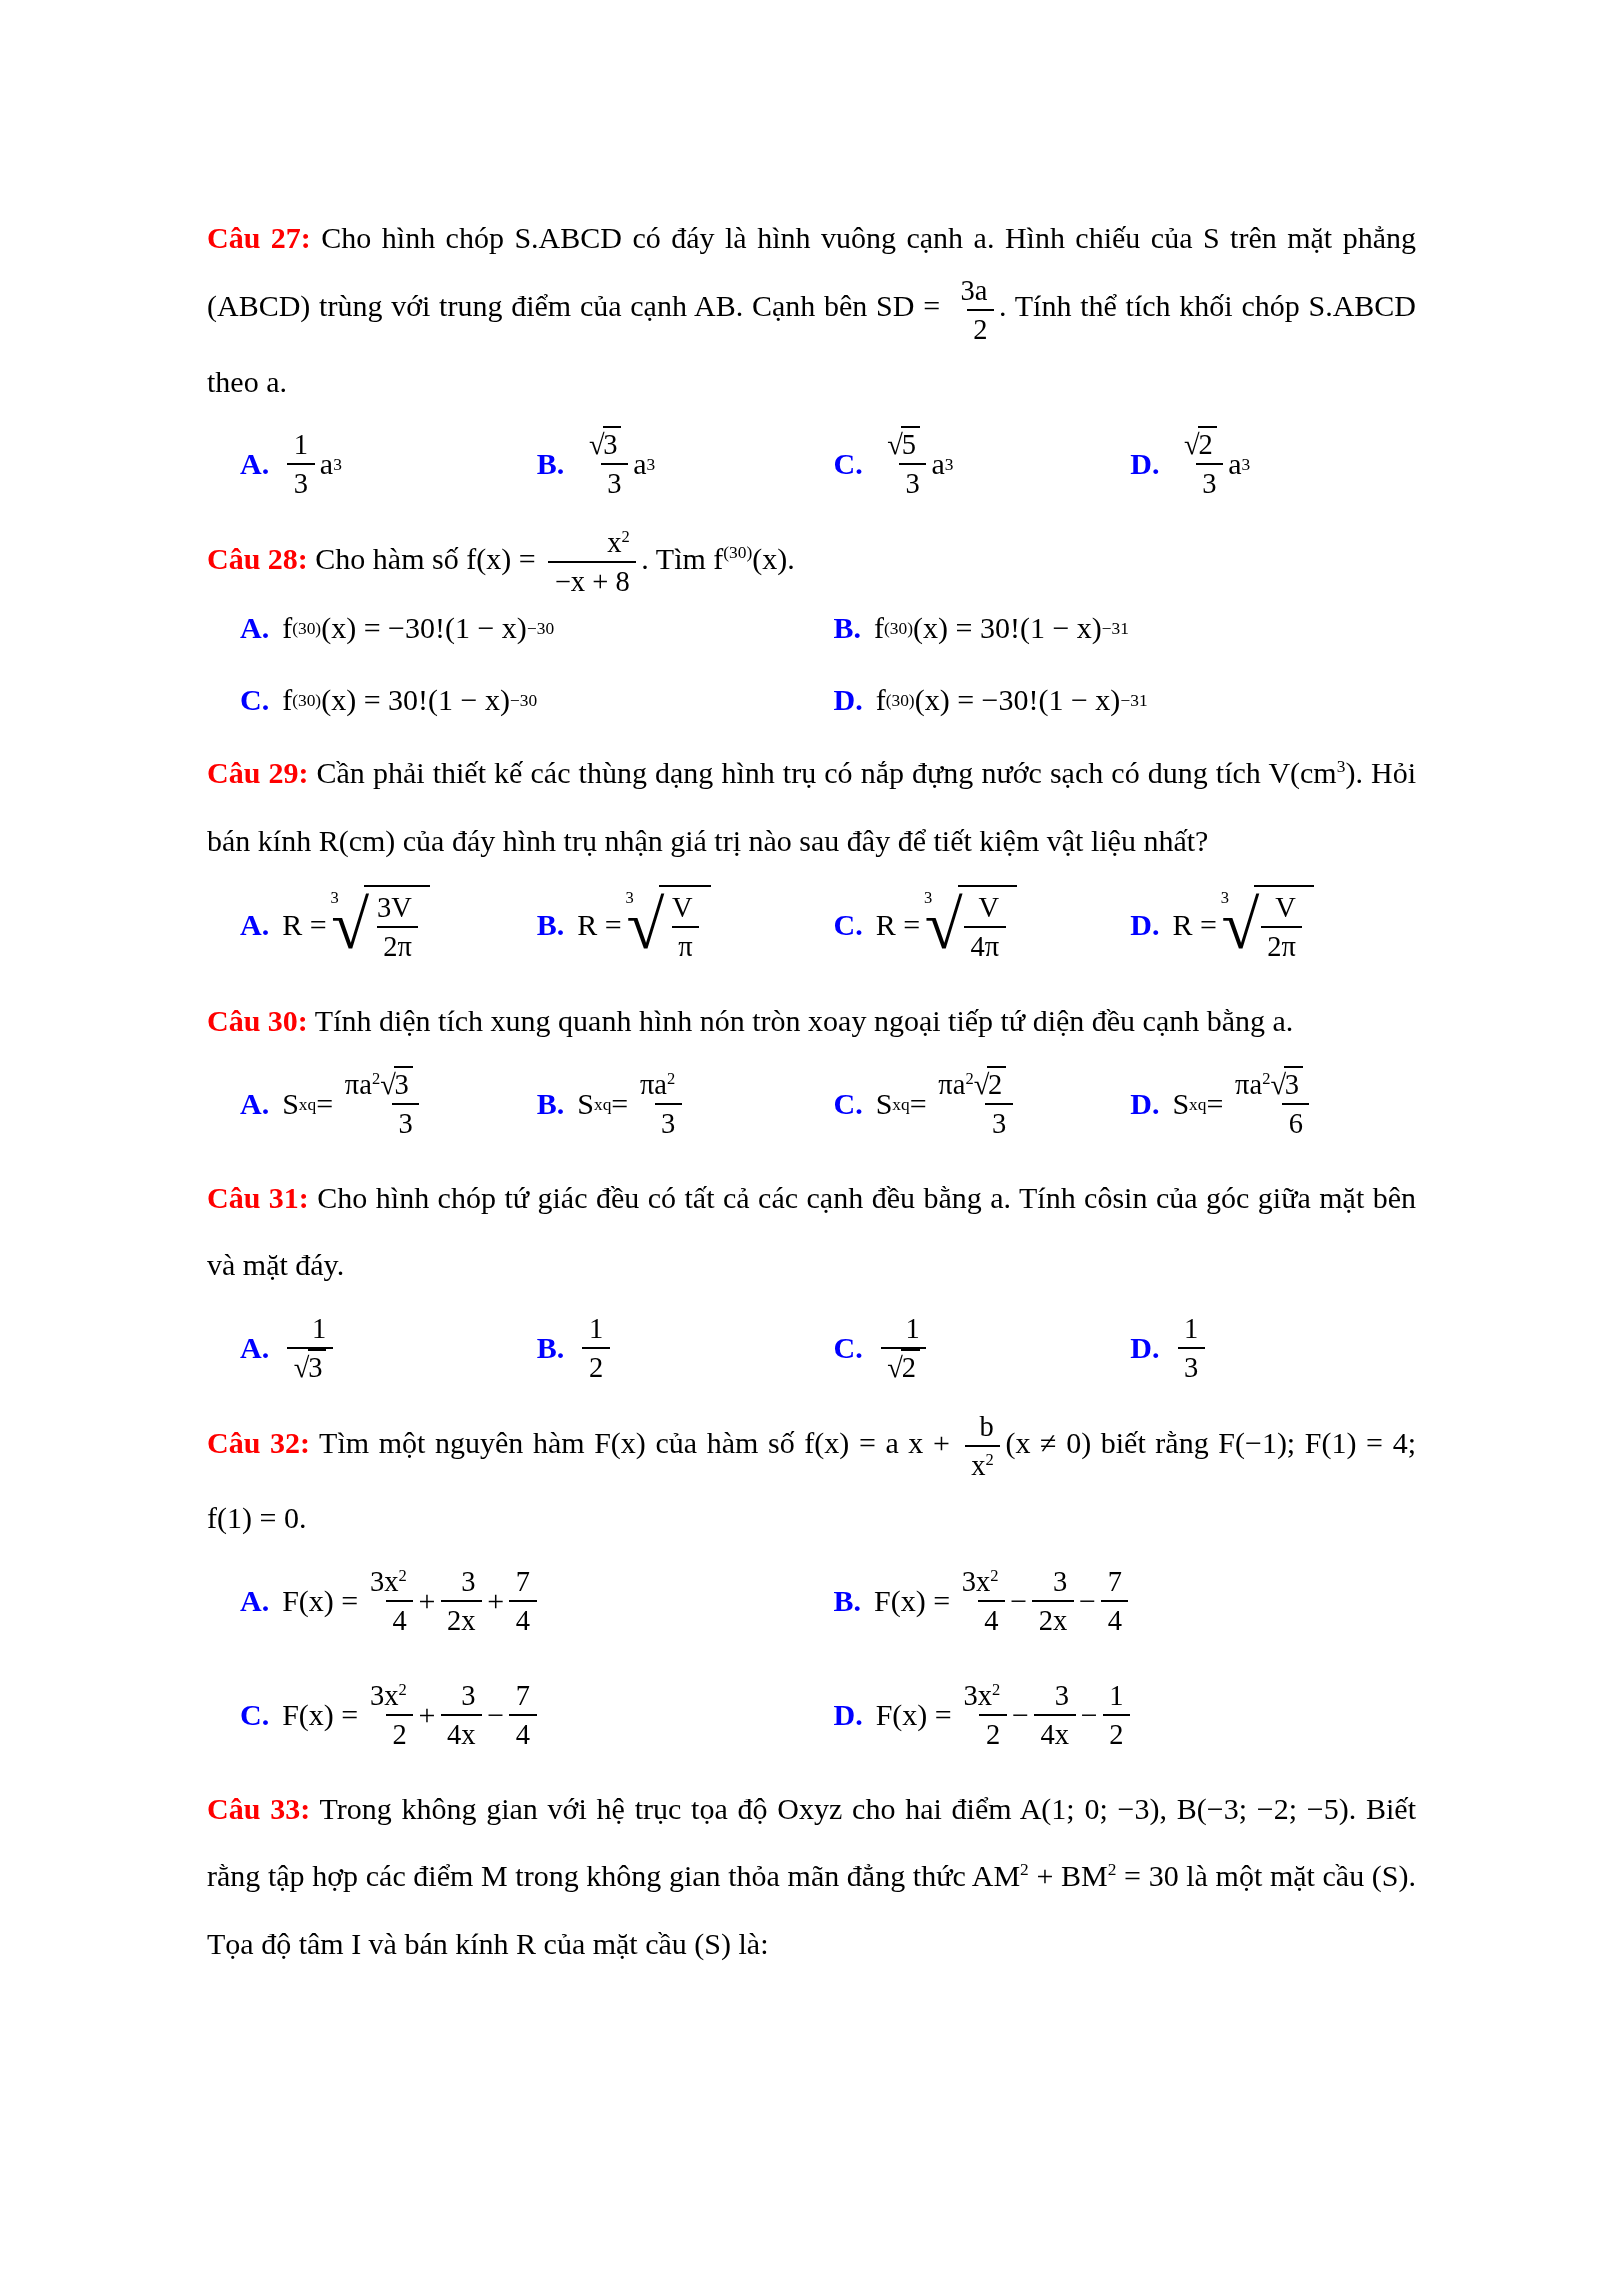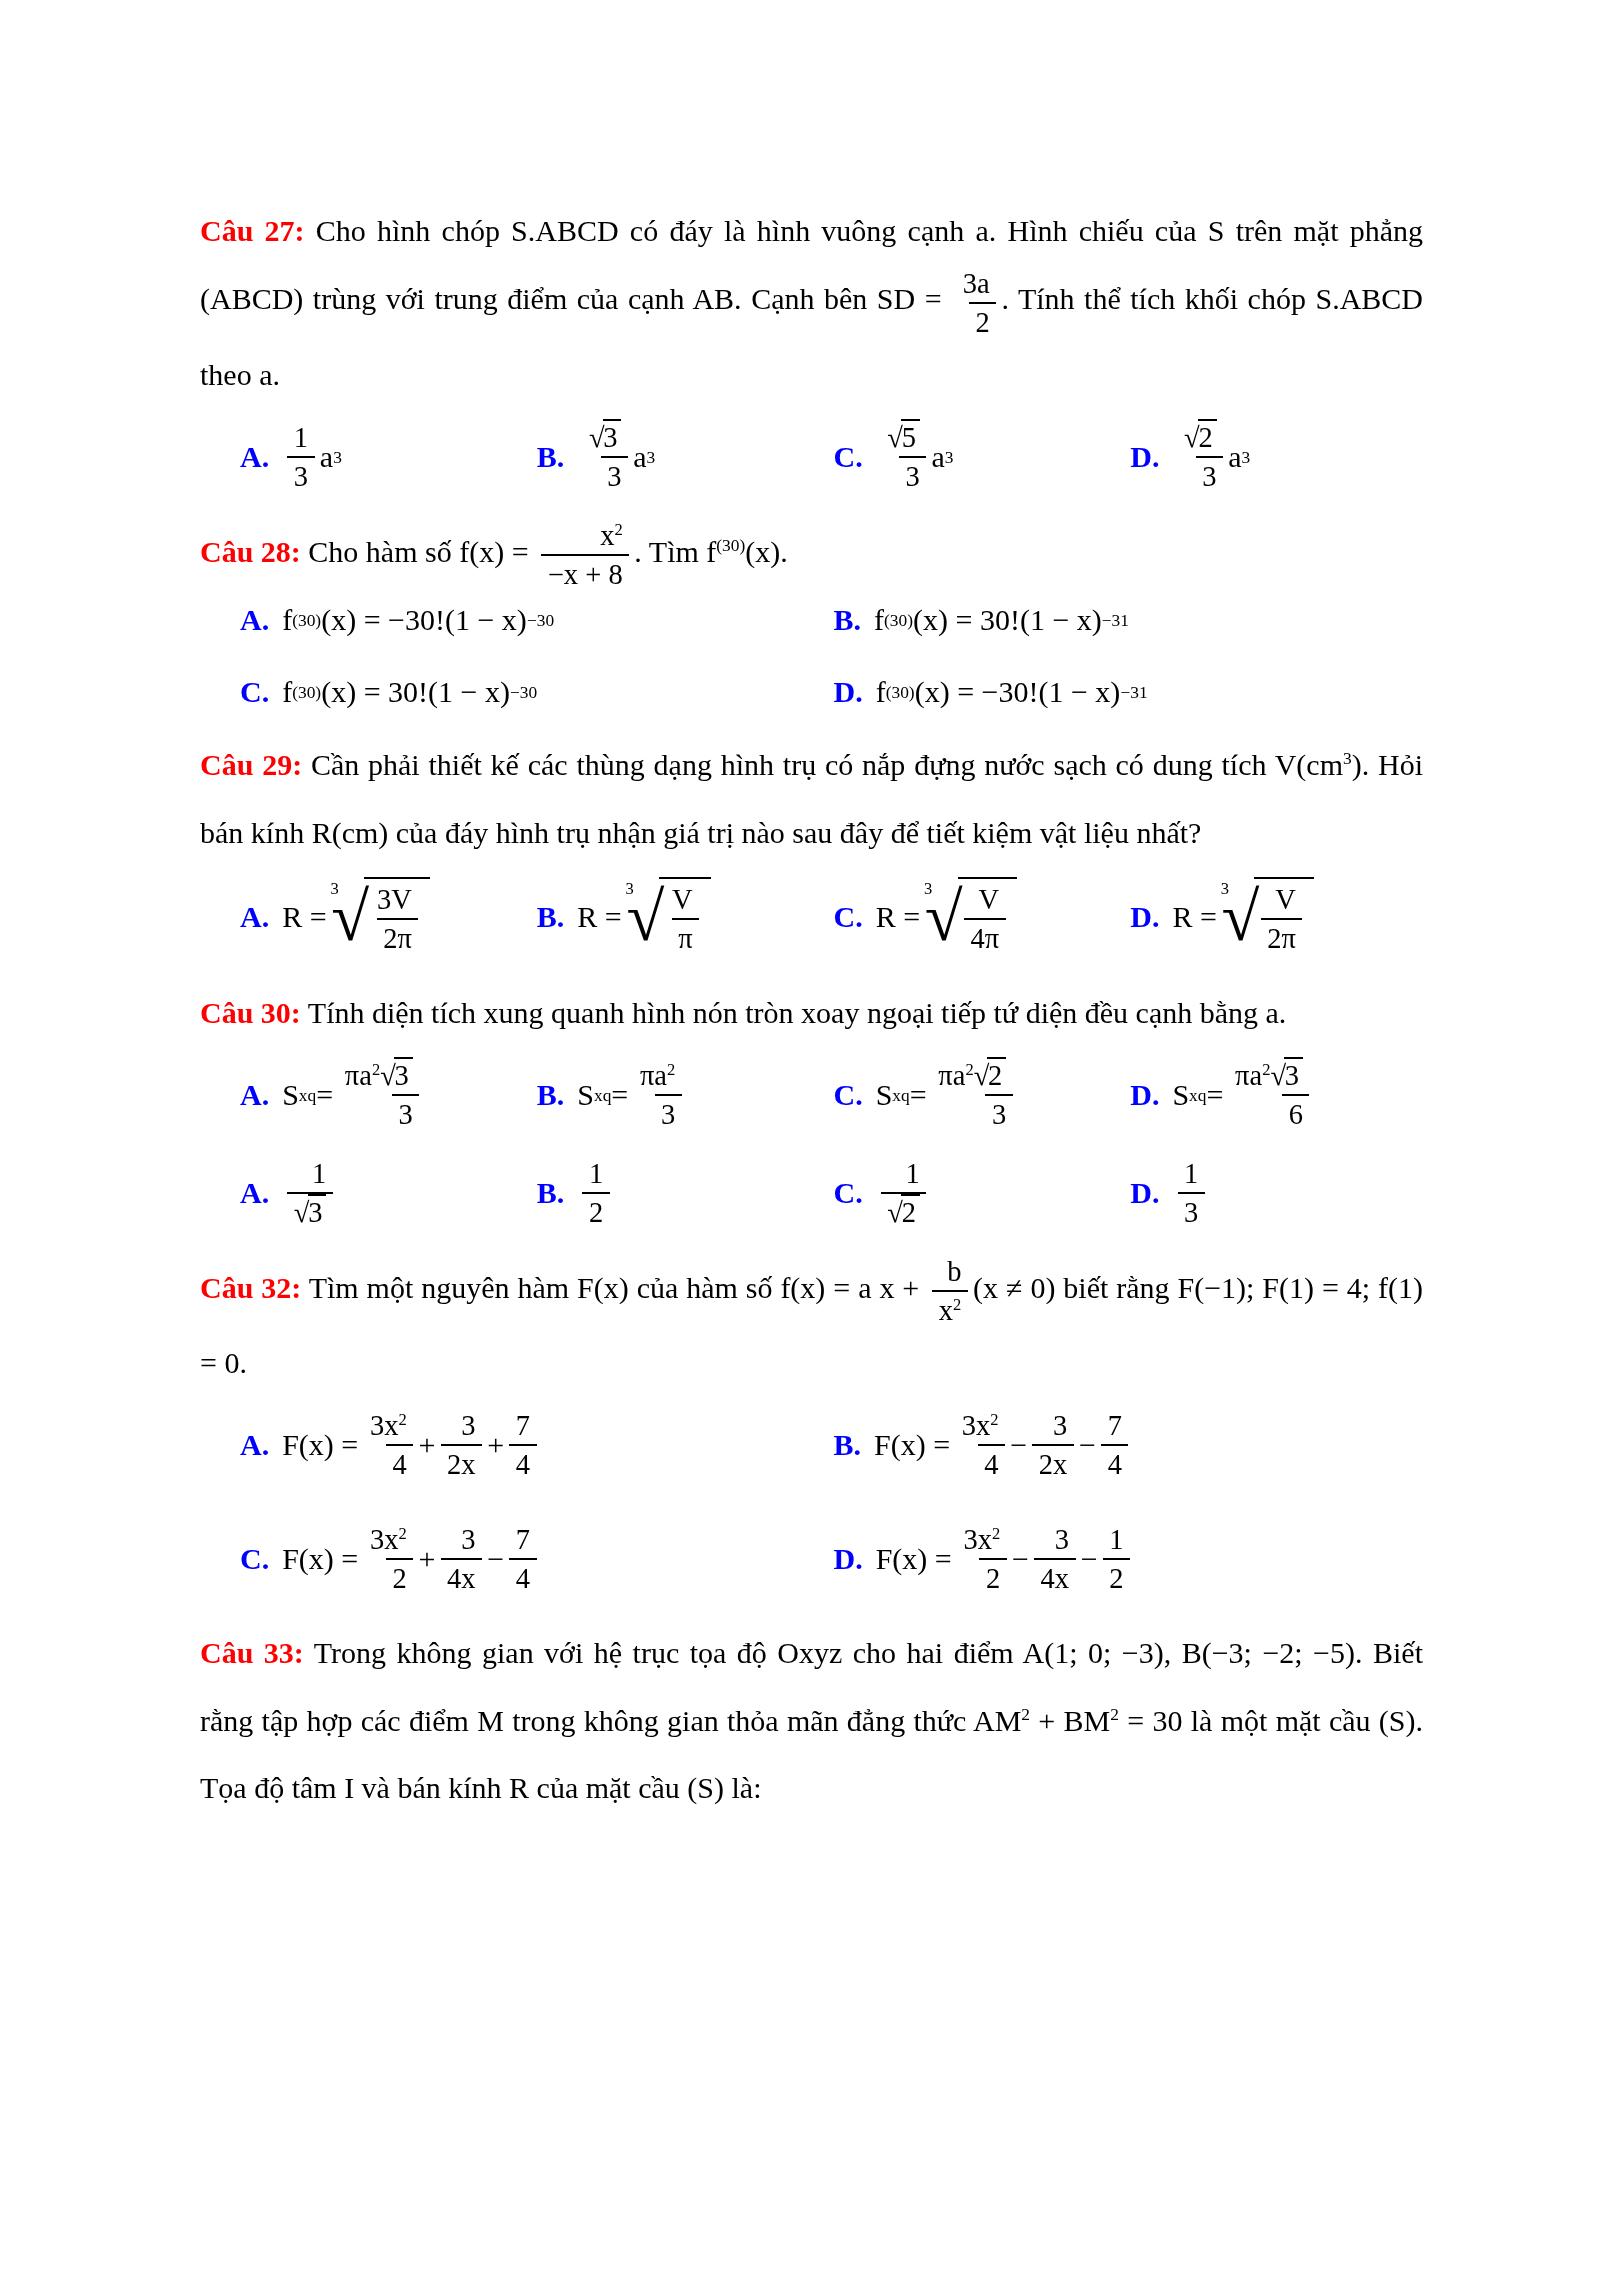--- a/index.html
+++ b/index.html
@@ -13,21 +13,21 @@
     font-size: 30px;
   }
   .page {
     width: 1623px;
     min-height: 2295px;
     padding: 193px 196px 79px 196px;
     background: #ffffff;
   }
   .question { margin: 0 0 9.2px 0; }
   .qtext {
-    margin: 4px;
+    margin: 11px;
     text-align: justify;
     line-height: 2.25;
   }
   .qlabel { color: #ff0000; font-weight: bold; }
   .letter { color: #0000ff; font-weight: bold; white-space: nowrap; }
 
   .optrow {
     display: grid;
     margin: 10.5px 0 22px 44px;
     align-items: center;
@@ -237,20 +237,21 @@
           <span class="letter">D.</span>
           <span class="oval">S<sub>xq</sub> = <span class="frac">
               <span class="num">πa<sup>2</sup><span class="sqrt"><span class="rad">√</span><span class="bar">3</span></span></span>
               <span class="den">6</span>
             </span></span>
         </div>
     </div>
   </section>
 
   <section class="question">
+    <p class="qtext"><span class="qlabel">Câu 31:</span> <span class="qbody">Cho hình chóp tứ giác đều có tất cả các cạnh đều bằng a. Tính côsin của góc giữa mặt bên và mặt đáy.</span></p>
     <div class="optrow cols4">
       <div class="opt">
           <span class="letter">A.</span>
           <span class="oval">
             <span class="frac">
               <span class="num">1</span>
               <span class="den"><span class="sqrt"><span class="rad">√</span><span class="bar">3</span></span></span>
             </span>
           </span>
         </div>

